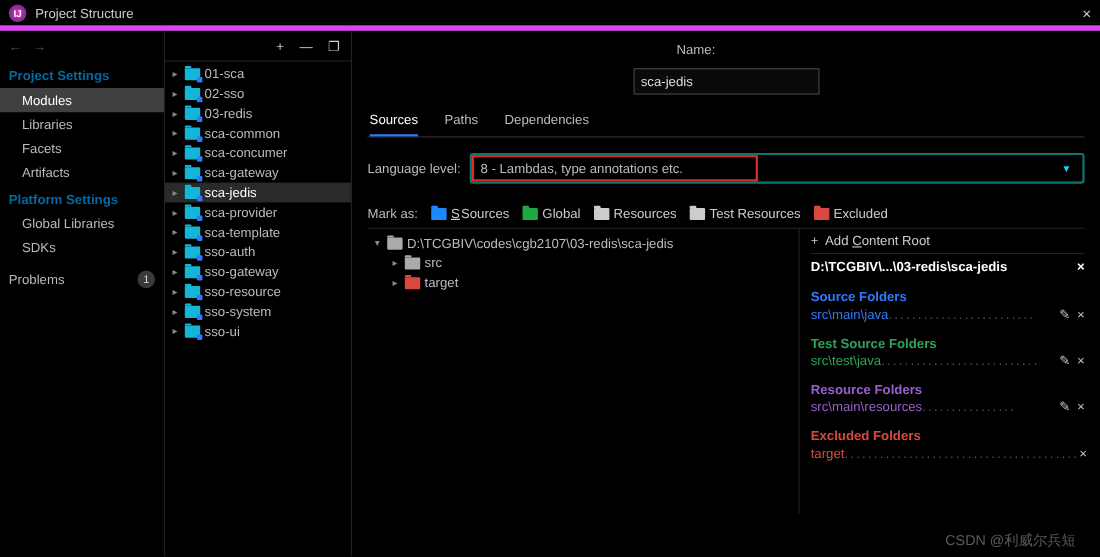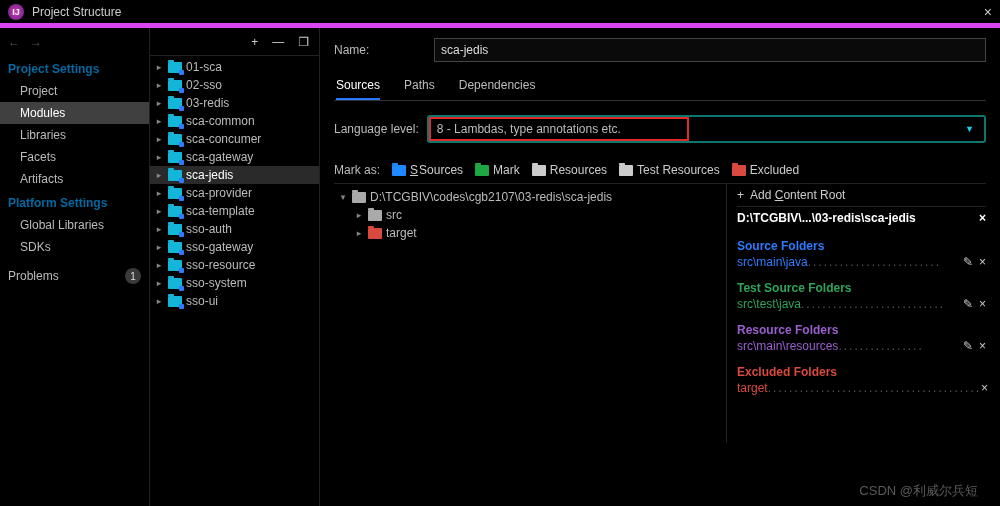--- a/index.html
+++ b/index.html
@@ -20,21 +20,21 @@
   .tool-row { height:28px; display:flex; align-items:center; justify-content:flex-end; gap:14px; padding-right:10px; color:#ccc; border-bottom:1px solid #222;}
   .tool-row span {cursor:pointer;}
   .tree { padding-top:2px; }
   .tree-row { display:flex; align-items:center; padding:2px 4px; gap:4px; cursor:pointer; white-space:nowrap;}
   .tree-row.sel { background:#2a2a2a; color:#fff;}
   .arrow { width:10px; text-align:center; color:#888; font-size:9px; }
   .folder { width:14px; height:11px; background:#13b5d9; border-radius:1px; position:relative; }
   .folder::before { content:""; position:absolute; top:-2px; left:0; width:6px; height:2px; background:#13b5d9; border-radius:1px 1px 0 0;}
   .folder .dot { position:absolute; right:-2px; bottom:-2px; width:5px; height:5px; background:#2e7bff; border-radius:1px; }
   .col3 { flex:1; padding:10px 14px 0 14px; position:relative; overflow:hidden; }
-  .form-row { display:flex; align-items:center; gap:10px; margin-bottom:12px; }
+  .form-row { display:flex; align-items:center; gap:10px; margin-bottom:12px;flex-direction:column; }
   .label { color:#bbb; width:90px; }
   .input { flex:1; background:#0a0a0a; border:1px solid #444; color:#ddd; padding:4px 6px; }
   .tabs { display:flex; gap:24px; border-bottom:1px solid #333; margin:6px 0 14px 0; padding-left:2px;}
   .tab { padding:4px 0 6px; color:#bbb; cursor:pointer;}
   .tab.act { color:#fff; border-bottom:2px solid #2a78ff; }
   .lang-row { display:flex; align-items:center; gap:8px; }
   .lang-box { flex:1; position:relative; border:2px solid #0f766e; border-radius:3px; display:flex; align-items:center;}
   .lang-box .redpart { border:2px solid #e02b2b; padding:3px 6px; width:260px; color:#bbb;}
   .lang-box .dd { margin-left:auto; margin-right:10px; color:#17d2e8; font-size:9px;}
   .mark-row { display:flex; align-items:center; gap:12px; margin-top:20px; font-size:12px;}
@@ -68,21 +68,20 @@
   <div class="close">×</div>
 </div>
 
 <div class="main">
   <div class="col1">
     <div class="navarrows">
       <span>←</span>
       <span>→</span>
     </div>
     <div class="section-h">Project Settings</div>
-    <div class="nav-item">Project</div>
     <div class="nav-item sel">Modules</div>
     <div class="nav-item">Libraries</div>
     <div class="nav-item">Facets</div>
     <div class="nav-item">Artifacts</div>
     <div class="section-h">Platform Settings</div>
     <div class="nav-item">Global Libraries</div>
     <div class="nav-item">SDKs</div>
     <div class="problems">
       <span>Problems</span>
       <span class="badge">1</span>
@@ -216,21 +215,21 @@
     </div>
     <div class="mark-row">
       <span>Mark as:</span>
       <span class="mark-item">
           <span class="fbox" style="background:#1e88ff"></span>
           <span class="ul" style="color:#ccc"><span style="text-decoration:underline">S</span></span>
           <span style="margin-left:-3px">Sources</span>
         </span>
       <span class="mark-item">
           <span class="fbox" style="background:#1ea844"></span>
-          <span>Mark</span>
+          <span>Global</span>
         </span>
       <span class="mark-item">
           <span class="fbox" style="background:#ccc"></span>
           <span>Resources</span>
         </span>
       <span class="mark-item">
           <span class="fbox" style="background:#ccc"></span>
           <span>Test Resources</span>
         </span>
       <span class="mark-item">

